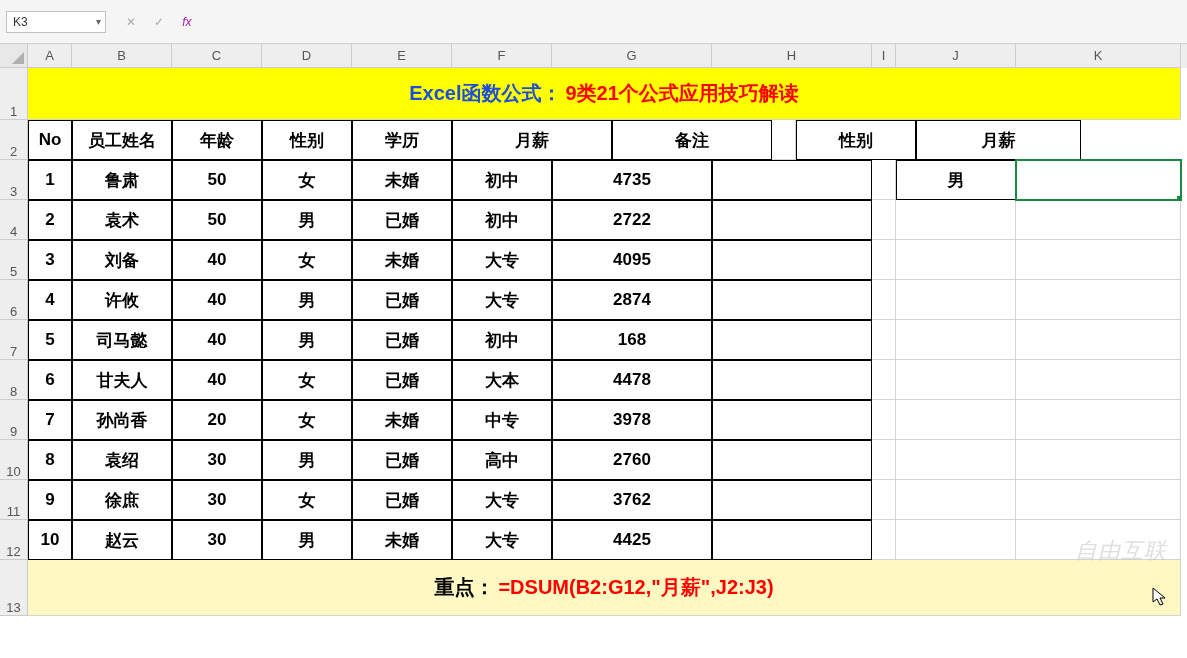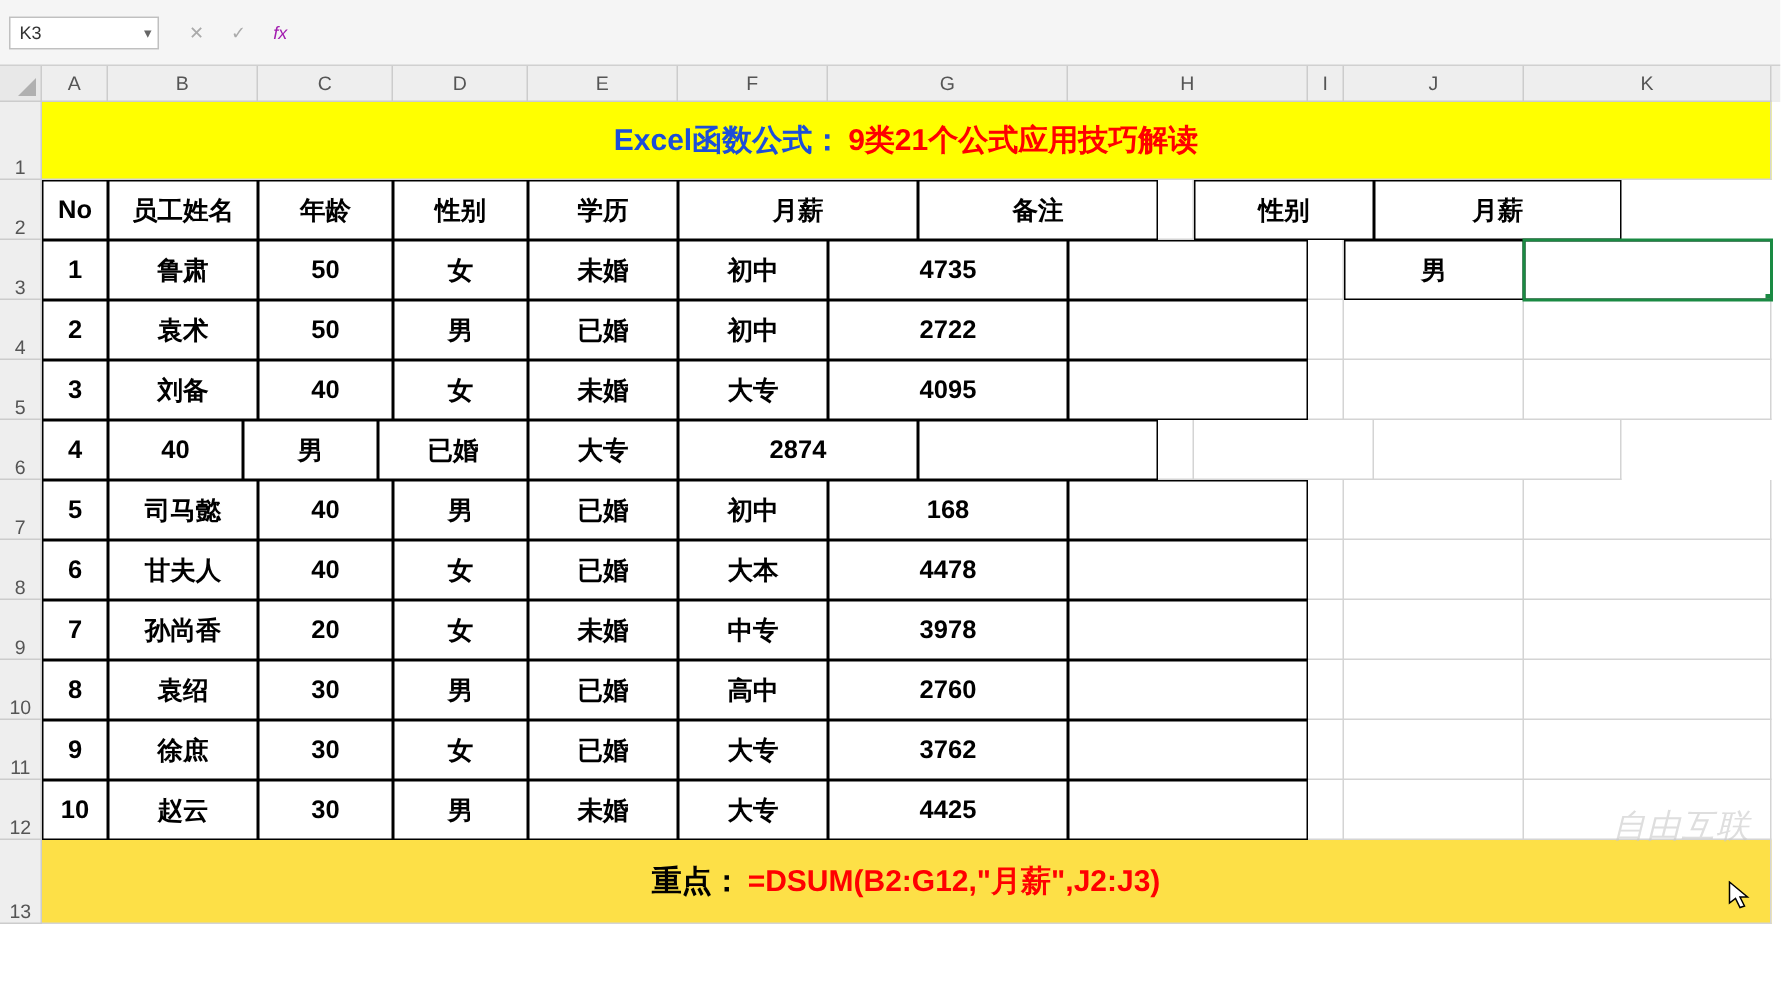--- a/index.html
+++ b/index.html
@@ -148,21 +148,21 @@
     z-index: 2;
   }
   .selected::after {
     content: '';
     position: absolute;
     right: -3px; bottom: -3px;
     width: 6px; height: 6px;
     background: #1a8a43;
   }
   .formula-row {
-    background: #fde047;
+    background: #fef9c3;
     font-size: 20px;
     font-weight: bold;
   }
   .formula-row .label { color: #000; }
   .formula-row .form { color: #ff0000; margin-left: 4px; }
   .cursor {
     position: absolute;
     right: 12px; bottom: 8px;
     width: 16px; height: 20px;
     pointer-events: none;
@@ -271,20 +271,21 @@
         <div class="cell tcell cF">大专</div>
         <div class="cell tcell cG">4095</div>
         <div class="cell tcell cH"></div>
         <div class="cell gap cI"></div>
         <div class="cell gap cJ"></div>
         <div class="cell gap cK"></div>
       </div>
       <div class="row rowN">
         <div class="row-head">6</div>
         <div class="cell tcell cA">4</div>
+        <div class="cell tcell cB">许攸</div>
         <div class="cell tcell cC">40</div>
         <div class="cell tcell cD">男</div>
         <div class="cell tcell cE">已婚</div>
         <div class="cell tcell cF">大专</div>
         <div class="cell tcell cG">2874</div>
         <div class="cell tcell cH"></div>
         <div class="cell gap cI"></div>
         <div class="cell gap cJ"></div>
         <div class="cell gap cK"></div>
       </div>

